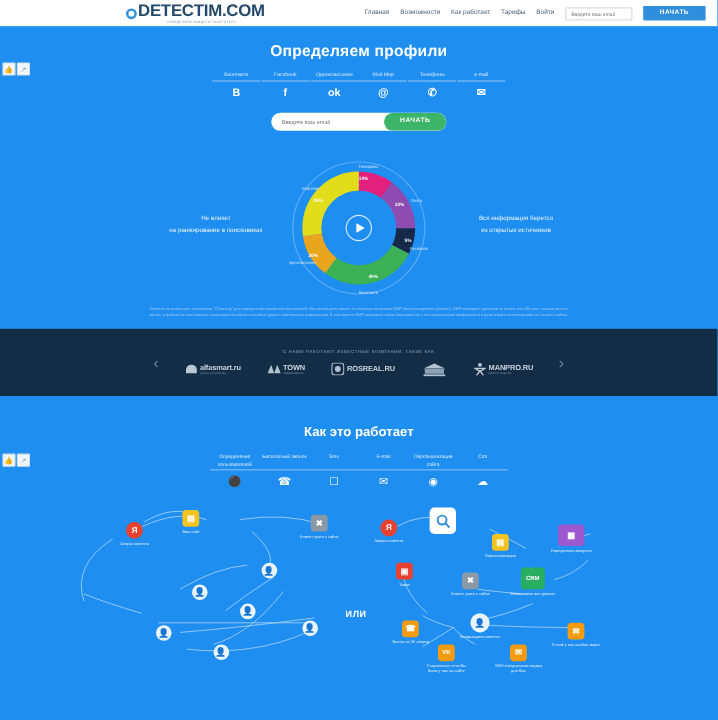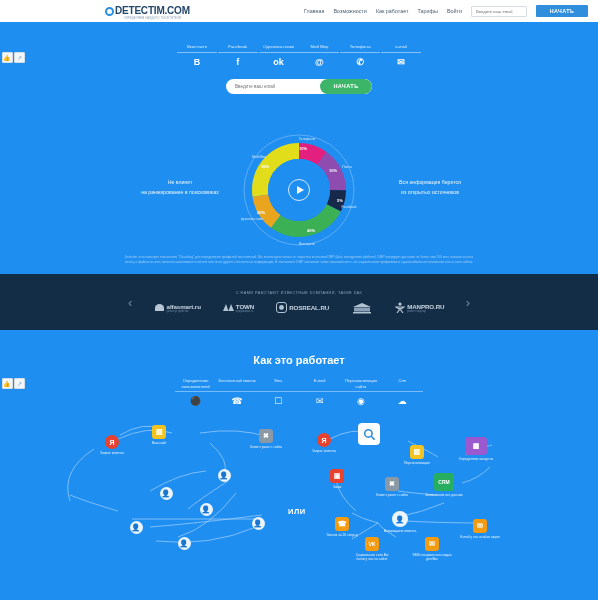--- a/index.html
+++ b/index.html
@@ -17,21 +17,21 @@
     position: relative; height: 22px; background: #ffffff;
     display: flex; align-items: center; padding: 0 10px;
   }
   .logo { display: flex; align-items: center; margin-left: 95px; }
   .logo-mark {
     width: 9px; height: 9px; border-radius: 50%;
     border: 2px solid #2a8fe0; margin-right: 1px; position: relative; top: 0px;
   }
   .logo-text-wrap { line-height: 1; }
   .logo-text {
-    font-size: 10px; font-weight: bold; letter-spacing: -0.2px;
+    font-size: 14px; font-weight: bold; letter-spacing: -0.2px;
     color: #24486b;
   }
   .logo-sub {
     font-size: 2.6px; color: #7d94ab; letter-spacing: 0.25px;
     display: block; text-align: center; margin-top: 0.5px;
   }
   .nav { display: flex; align-items: center; margin-left: auto; gap: 9px; }
   .nav-link {
     font-size: 5.4px; color: #4f6274; text-decoration: none; white-space: nowrap;
   }
@@ -229,20 +229,21 @@
       <a class="nav-link" href="#">Возможности</a>
       <a class="nav-link" href="#">Как работает</a>
       <a class="nav-link" href="#">Тарифы</a>
       <a class="nav-link" href="#">Войти</a>
       <input class="nav-email" type="text" placeholder="Введите ваш email" style="">
       <button class="nav-cta">НАЧАТЬ</button>
     </div>
   </div>
 
   <div class="hero">
+    <div class="hero-title">Определяем профили</div>
 
     <div class="social-row">
       <div class="social-item">
         <span class="social-label">Вконтакте</span>
         <div class="social-rule"></div>
         <span class="social-glyph">В</span>
       </div>
       <div class="social-item">
         <span class="social-label">Facebook</span>
         <div class="social-rule"></div>

